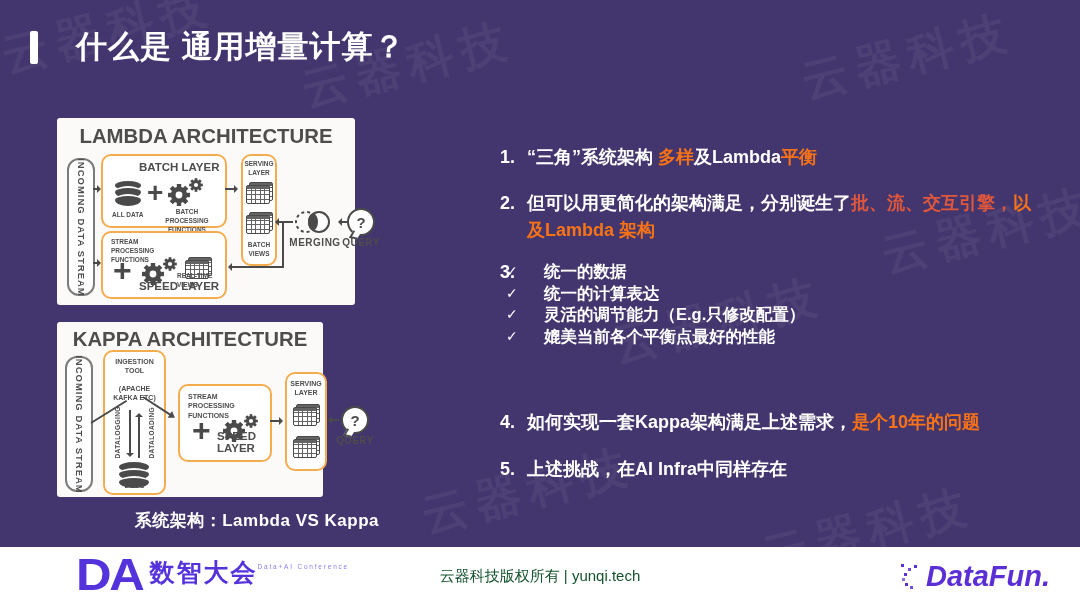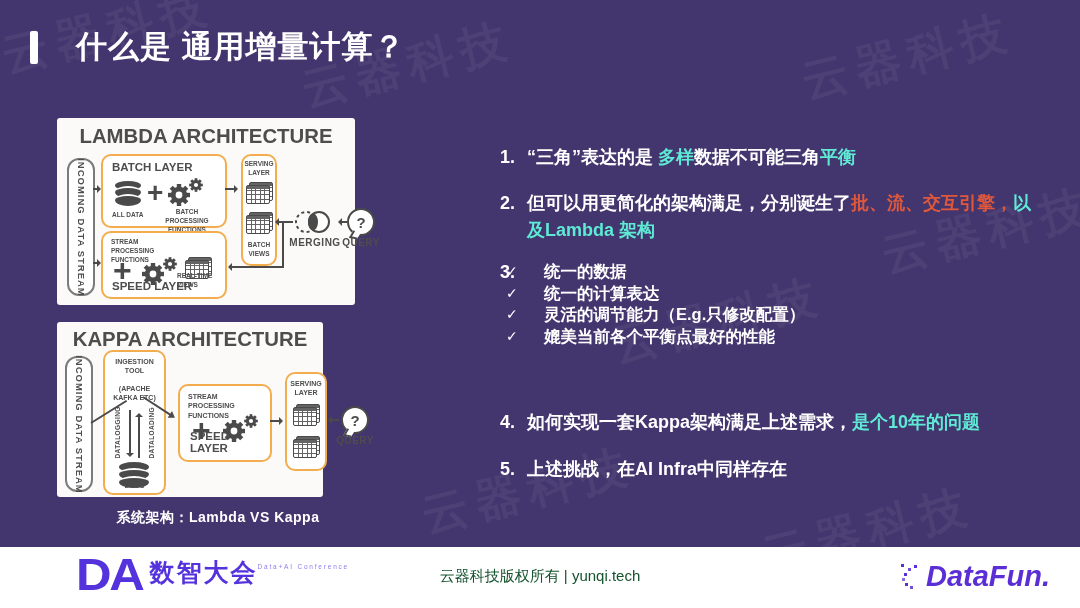--- a/index.html
+++ b/index.html
@@ -17,21 +17,21 @@
   .dg-title{position:absolute;left:0;right:0;text-align:center;font-weight:800;color:#4d4d4d;
             font-size:21px;letter-spacing:0;transform:scaleX(.97);}
   .pill{position:absolute;border:2px solid #7b7b7b;border-radius:12px;background:#fff;
         display:flex;align-items:center;justify-content:center;}
   .pill>span{white-space:nowrap;transform:rotate(90deg);font-size:9.5px;font-weight:700;
              letter-spacing:1px;color:#4d4d4d;}
   .obox{position:absolute;border:2px solid #F3AC4E;border-radius:10px;background:#fff;}
   .lbl{position:absolute;color:#4d4d4d;font-weight:700;}
   .f65{font-size:6.5px;line-height:1.35;}
   .f7{font-size:7px;line-height:1.35;}
-  .f11{font-size:11.5px;}
+  .f11{font-size:11.5px;margin-left:27px;}
   .ctr{text-align:center;}
   .ln{position:absolute;background:#4a4a4a;}
   .dln{position:absolute;height:2px;background:#4a4a4a;transform-origin:0 50%;}
   .dln.ar:after{content:"";position:absolute;right:-6px;top:-3px;border:4px solid transparent;
                 border-left:6px solid #4a4a4a;}
   .tri{position:absolute;width:0;height:0;border:4px solid transparent;}
   .tr{border-left-color:#4a4a4a;} .tl{border-right-color:#4a4a4a;}
   .td{border-top-color:#4a4a4a;} .tu{border-bottom-color:#4a4a4a;}
   .plus{position:absolute;color:#4a4a4a;font-weight:800;line-height:1;}
   .db{position:absolute;}
@@ -46,29 +46,29 @@
     background:linear-gradient(#4a4a4a 0 3.5px,transparent 3.5px),
        repeating-linear-gradient(90deg,transparent 0 3.6px,#4a4a4a 3.6px 4.6px),
        repeating-linear-gradient(0deg,transparent 0 3.4px,#4a4a4a 3.4px 4.4px);}
   .qb{position:absolute;width:24px;height:24px;border:2.5px solid #4a4a4a;border-radius:50%;
       background:#fff;display:flex;align-items:center;justify-content:center;
       font-weight:800;font-size:15px;color:#4a4a4a;}
   .qb:after{content:"";position:absolute;bottom:-5px;left:2px;width:6px;height:6px;background:#fff;
       border-left:2.5px solid #4a4a4a;border-bottom:2.5px solid #4a4a4a;transform:rotate(12deg) skewX(-18deg);}
   .vlab{position:absolute;white-space:nowrap;transform:rotate(-90deg);font-size:6.5px;font-weight:700;
         color:#4d4d4d;letter-spacing:.4px;width:50px;text-align:center;}
-  .caption{position:absolute;left:57px;top:509px;width:322px;text-align:center;
-           color:#fff;font-weight:700;font-size:14px;letter-spacing:.5px;}
+  .caption{position:absolute;left:57px;top:509px;width:322px;text-align:right;
+           color:#fff;font-weight:700;font-size:17px;letter-spacing:.5px;}
   
   .points{position:absolute;left:500px;top:130px;width:505px;color:#fff;font-weight:700;}
   .point{position:absolute;left:0;right:0;display:flex;font-size:18px;line-height:27px;}
   .pnum{flex:none;width:27px;}
   .ptext{flex:1;}
   .nowrap{white-space:nowrap;}
-  .org{color:#5eead4;} .red{color:#E0583C;}
+  .org{color:#f97316;} .red{color:#E0583C;}
   .checks{margin-left:-24px;margin-top:2px;}
   .chk{display:flex;font-size:16.5px;line-height:21.5px;}
   .cg{flex:none;width:38px;padding-left:3px;font-size:14px;}
   
   .footer{position:absolute;left:0;top:547px;width:1080px;height:61px;background:#ffffff;}
   .da{position:absolute;left:76px;top:7px;display:flex;align-items:flex-start;}
   .da-mark{font-size:44px;font-weight:800;color:#5433DC;letter-spacing:-2px;line-height:.95;
            transform:scaleX(1.12);transform-origin:left top;display:inline-block;}
   .da-right{display:flex;margin-left:14px;padding-top:6px;}
   .da-cn{font-size:25px;font-weight:800;color:#5433DC;letter-spacing:2px;line-height:1;}
@@ -275,21 +275,21 @@
     <div class="tri tl" style="left:267px;top:94px"></div>
   </div>
 
   <div class="caption">系统架构：Lambda VS Kappa</div>
 
   <div class="points">
 
     <div class="point" style="top:14px">
       <span class="pnum">1.</span>
       <div class="ptext nowrap">
-        <span>“三角”表达的是 </span><span class="org">多样</span><span>数据不可能三角</span><span class="org">平衡</span>
+        <span>“三角”系统架构 </span><span class="org">多样</span><span>及Lambda</span><span class="org">平衡</span>
       </div>
     </div>
 
     <div class="point" style="top:60px">
       <span class="pnum">2.</span>
       <div class="ptext">
         <span class="nowrap"><span>但可以用更简化的架构满足，分别诞生了</span><span class="red">批、流、交互引擎，</span><span class="org">以</span></span><br>
         <span class="org">及Lambda 架构</span>
       </div>
     </div>

